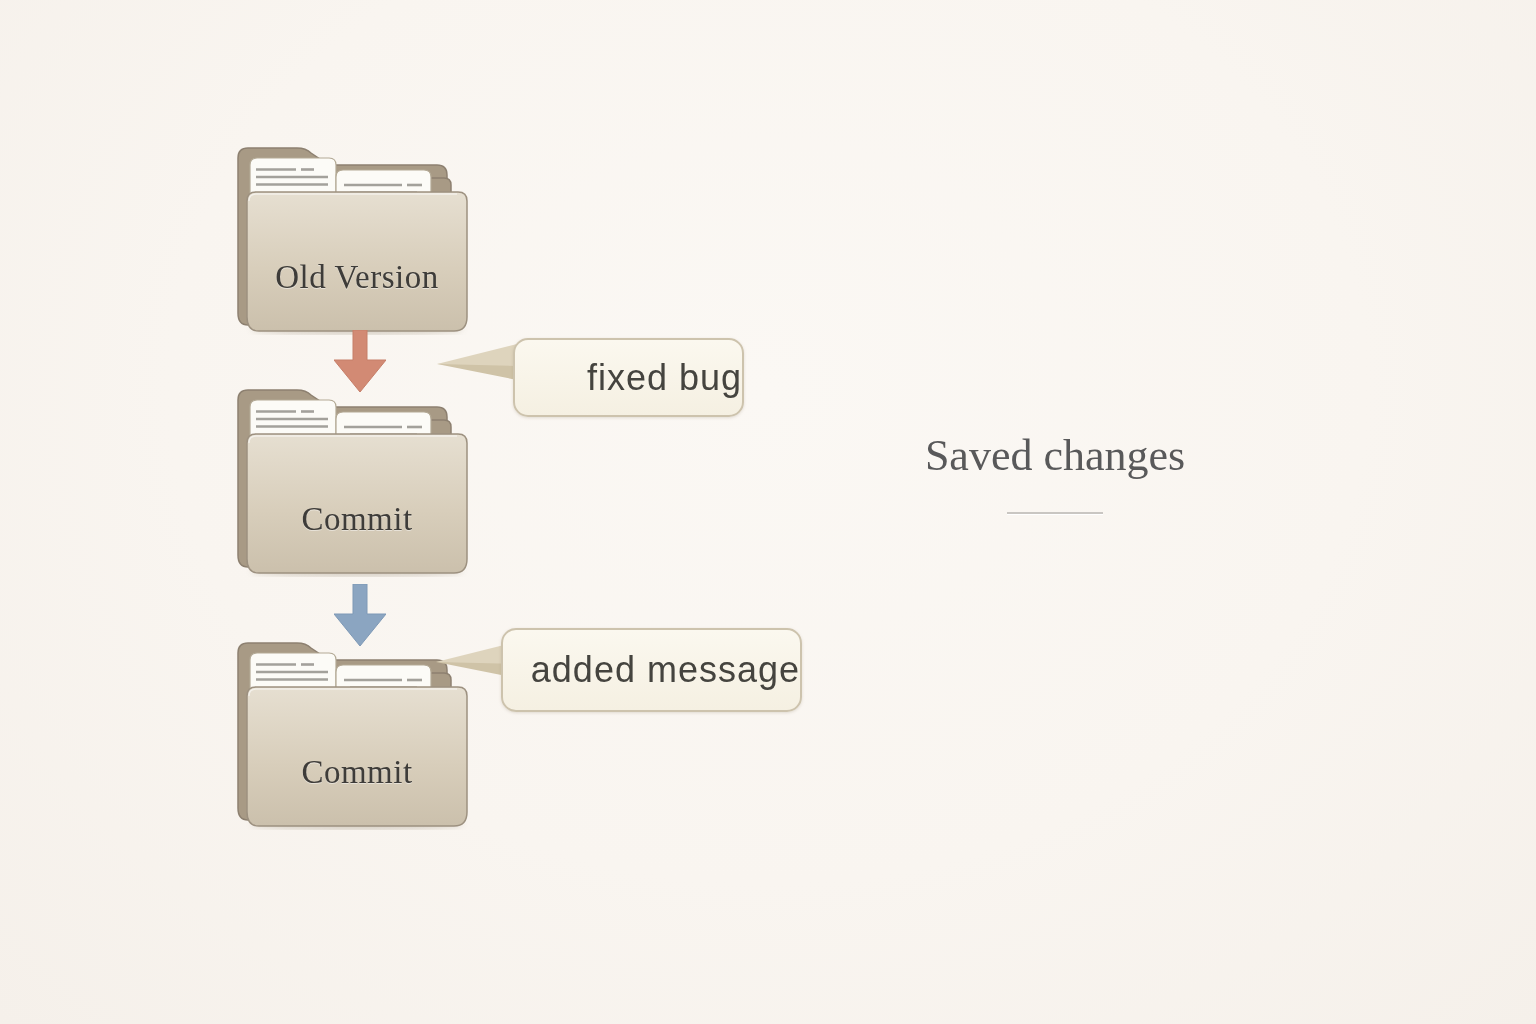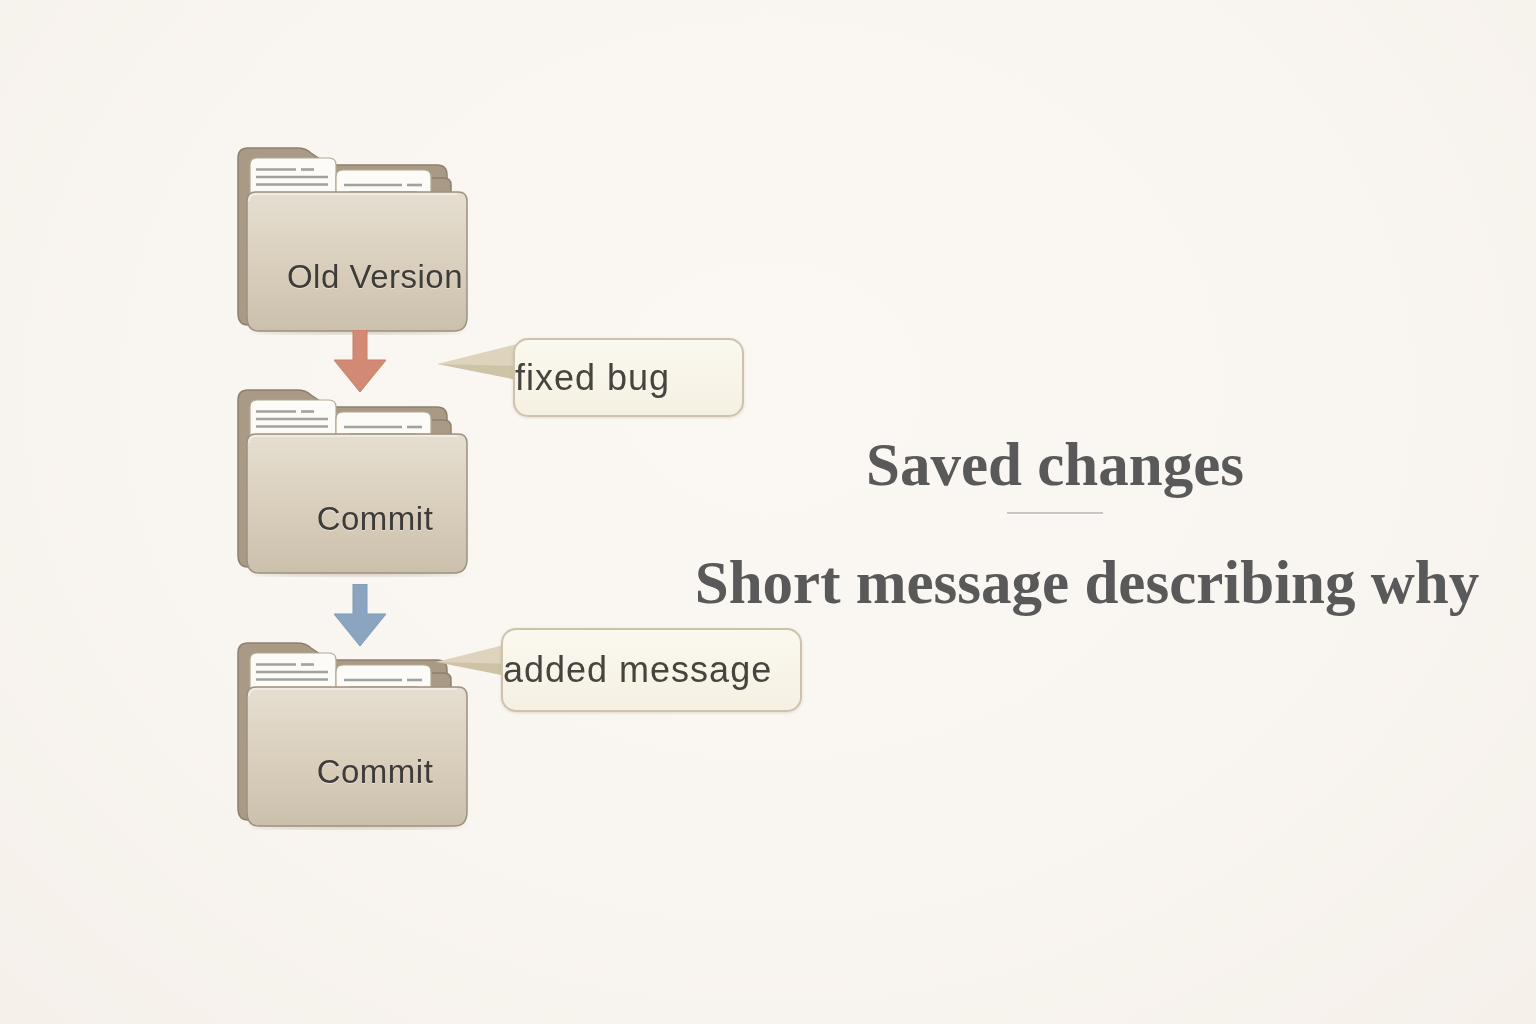--- a/index.html
+++ b/index.html
@@ -10,46 +10,47 @@
   .stage{
     position:relative;width:1536px;height:1024px;
     background:radial-gradient(ellipse at 50% 38%, #fbf8f4 0%, #f9f5f0 55%, #f5f0ea 100%);
   }
   .abs{position:absolute;}
 
   
   .folder{position:absolute;width:232px;height:190px;}
   .folder svg{position:absolute;left:0;top:0;display:block;}
   .folder-label{
-    position:absolute;left:28px;top:48px;width:220px;height:168px;
+    position:absolute;left:10px;top:48px;width:220px;height:168px;
     display:flex;align-items:center;justify-content:center;
     font-size:33px;color:#3e3c39;letter-spacing:.5px;
     text-shadow:0 1px 0 rgba(255,255,255,.45);
+    font-family:Liberation Serif, serif;
   }
 
   
   .arrow{position:absolute;width:52px;height:62px;}
 
   
   .bubble{
     position:absolute;z-index:3;
-    display:flex;align-items:center;justify-content:flex-start;
+    display:flex;align-items:center;justify-content:flex-end;
     background:linear-gradient(#fbf8ef,#f5f0e2);
     border:2px solid #cdc3ad;border-radius:15px;
     box-shadow:0 1px 3px rgba(150,135,110,.25);
     font-size:36px;letter-spacing:1px;color:#45443f;
     white-space:nowrap;
   }
   .bubble-tail{position:absolute;z-index:2;width:80px;height:48px;}
 
   
   .note-title,.note-subtitle{
     position:absolute;transform:translateX(-50%);
-    font-family:"Liberation Serif",serif;font-weight:700;
-    color:#59595a;white-space:nowrap;font-size:61px;
+    font-family:"Liberation Serif",serif;font-weight:400;
+    color:#59595a;white-space:nowrap;font-size:44px;
   }
   .note-divider{
     position:absolute;width:96px;height:2px;
     background:#c9c6c2;box-shadow:0 1px 0 #ffffff;
   }
 </style>
 </head>
 <body>
 
 <div class="stage">
@@ -132,15 +133,14 @@
 
   <div class="folder" style="left:237px;top:640px">
     <svg width="232" height="190" viewBox="0 0 232 190">
         <use href="#folder-shape" xlink:href="#folder-shape"></use>
       </svg>
     <div class="folder-label">Commit</div>
   </div>
 
   <div class="note-title abs" style="left:1055px;top:430px">Saved changes</div>
   <div class="note-divider abs" style="left:1007px;top:512px"></div>
-  <div class="note-subtitle abs" style="left:1087px;top:548px">Short message describing why</div>
 
 </div>
 
 </body></html>

